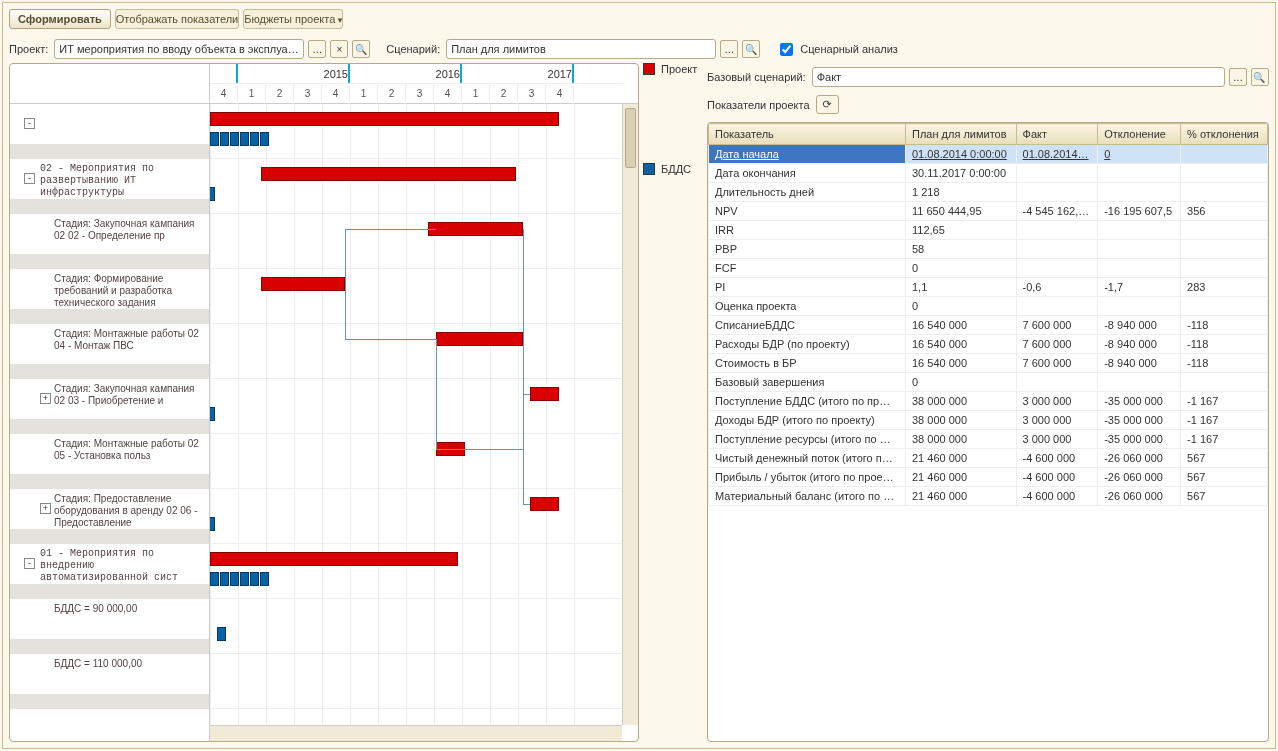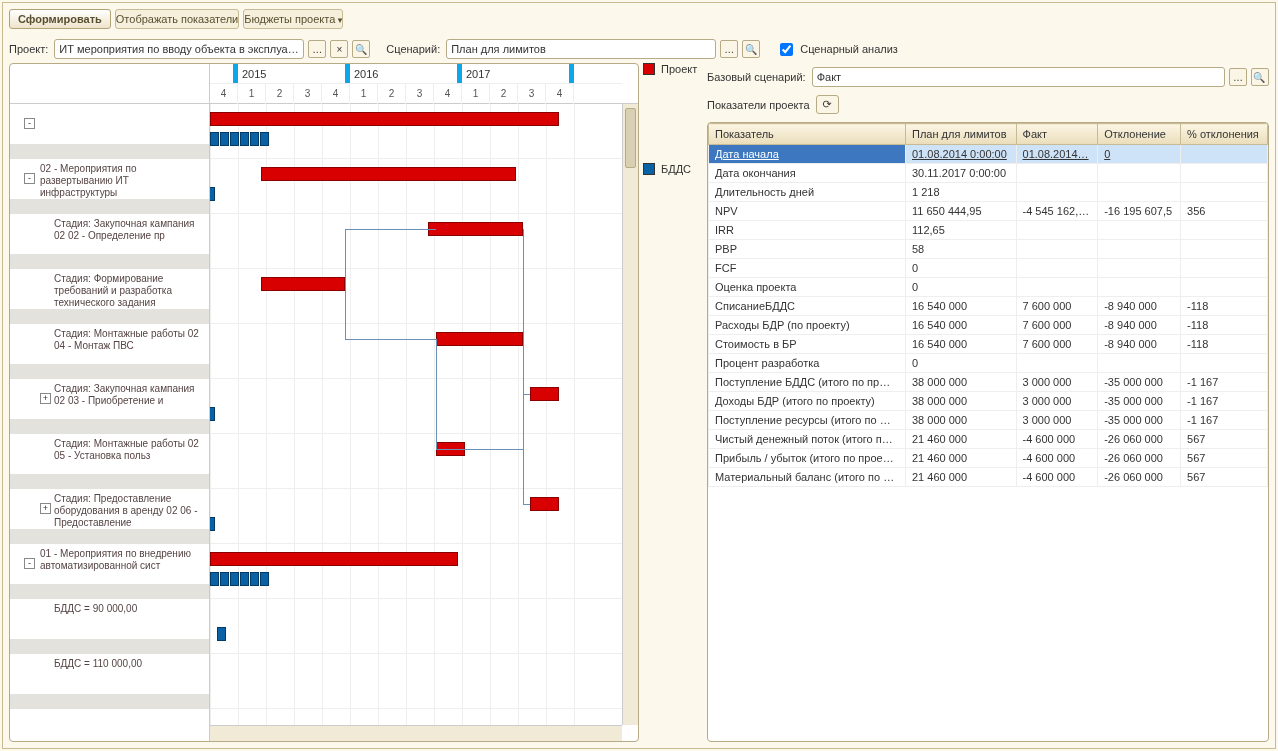--- a/index.html
+++ b/index.html
@@ -25,31 +25,31 @@
   .gantt-panel { flex: 0 0 690px; display:flex; min-height:0;}
   .gantt-box{flex:1;border:1px solid #b6ab86;background:#fff;border-radius:4px;display:flex;flex-direction:column;position:relative;min-height:0;}
 
   .right-panel{flex:1;display:flex;flex-direction:column;min-width:0;}
 
   
   .gantt-header{height:40px;border-bottom:1px solid #ccc;display:flex;}
   .gh-left{flex:0 0 200px;border-right:1px solid #ccc;}
   .gh-right{flex:1;position:relative;}
   .gh-years{height:20px;display:flex;border-bottom:1px solid #eee;}
-  .gh-year{border-right:5px solid #0ea5e9;text-align:left;padding-left:4px;font-size:11px;line-height:20px;}
+  .gh-year{border-right:2px solid #0ea5e9;text-align:right;padding-left:4px;font-size:11px;line-height:20px;}
   .gh-quarters{height:20px;display:flex;}
   .gh-q{border-right:1px solid #eee;text-align:center;font-size:10px;line-height:20px;color:#555;}
   .gantt-body{flex:1;overflow:hidden;display:flex;position:relative;}
   .gb-left{flex:0 0 200px;border-right:1px solid #ccc;overflow:hidden;}
   .gb-right{flex:1;position:relative;overflow:hidden;}
   .gb-right-inner{position:relative;height:100%;}
   .grid-col{position:absolute;top:0;bottom:0;border-right:1px solid #eee;}
   .task-row{height:55px;border-bottom:1px solid #eee;position:relative;}
   .task-label{position:absolute;top:4px;left:4px;right:4px;font-size:10px;line-height:12px;overflow:hidden;color:#544;}
-  .task-label.indent1{left:30px;}
+  .task-label.indent1{left:30px;font-family:Liberation Mono, monospace;}
   .task-label.indent2{left:44px;}
   .tree-toggle{position:absolute;left:14px;top:14px;width:11px;height:11px;border:1px solid #888;font-size:9px;line-height:9px;text-align:center;background:#fff;cursor:pointer;}
   .tree-toggle.deep{left:30px;}
   .bar{position:absolute;height:14px;border:1px solid #800;background:#d80000;}
   .bar-blue-seg{position:absolute;height:14px;display:flex;}
   .seg{width:9px;height:14px;background:#0a62a6;border:1px solid #053a63;margin-right:1px;}
   .bar-small-blue{position:absolute;width:9px;height:14px;background:#0a62a6;border:1px solid #053a63;}
   .shade{position:absolute;left:0;right:0;background:#e4e2dd;height:15px;}
   .conn{position:absolute;border:1px solid #6b8fb5;border-width:0;}
   .scroll-v{position:absolute;right:0;top:40px;bottom:16px;width:16px;background:#f0ead6;border-left:1px solid #ccc;}
@@ -348,20 +348,27 @@
                 <td></td>
               </tr>
               <tr>
                 <td>FCF</td>
                 <td>0</td>
                 <td></td>
                 <td></td>
                 <td></td>
               </tr>
               <tr>
+                <td>PI</td>
+                <td>1,1</td>
+                <td>-0,6</td>
+                <td>-1,7</td>
+                <td>283</td>
+              </tr>
+              <tr>
                 <td>Оценка проекта</td>
                 <td>0</td>
                 <td></td>
                 <td></td>
                 <td></td>
               </tr>
               <tr>
                 <td>СписаниеБДДС</td>
                 <td>16 540 000</td>
                 <td>7 600 000</td>
@@ -376,21 +383,21 @@
                 <td>-118</td>
               </tr>
               <tr>
                 <td>Стоимость в БР</td>
                 <td>16 540 000</td>
                 <td>7 600 000</td>
                 <td>-8 940 000</td>
                 <td>-118</td>
               </tr>
               <tr>
-                <td>Процент разработка</td>
+                <td>Базовый завершения</td>
                 <td>0</td>
                 <td></td>
                 <td></td>
                 <td></td>
               </tr>
               <tr>
                 <td>Поступление БДДС (итого по пр…</td>
                 <td>38 000 000</td>
                 <td>3 000 000</td>
                 <td>-35 000 000</td>

